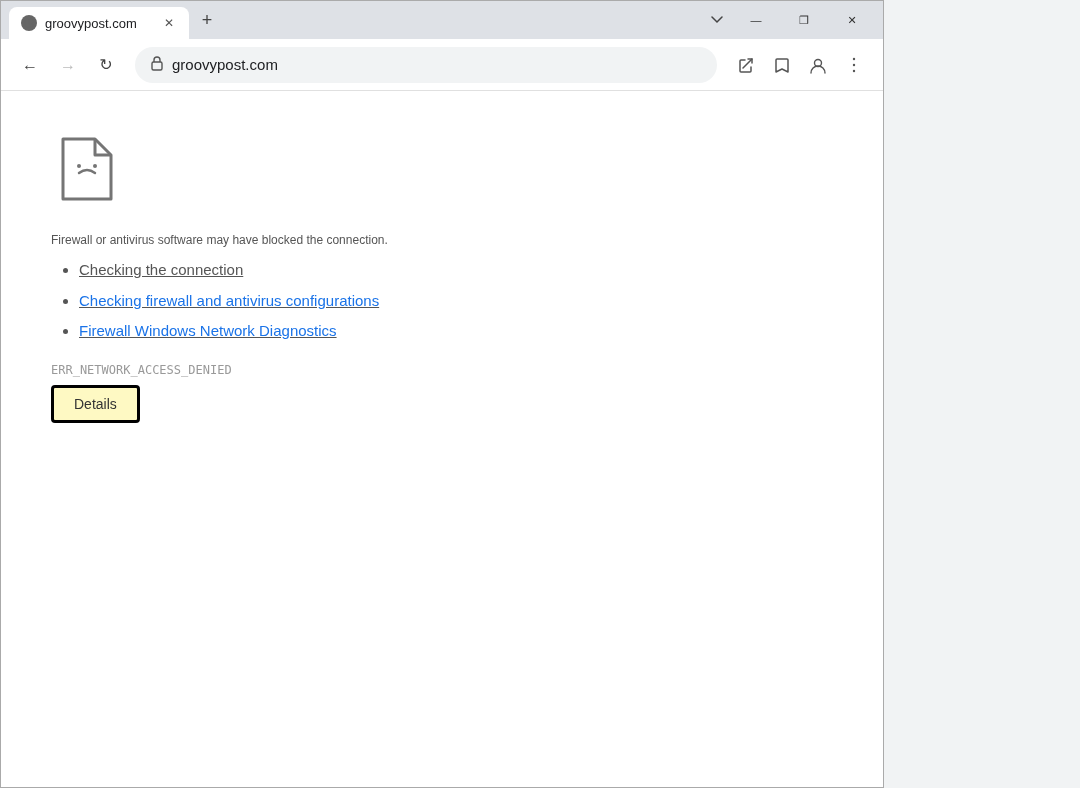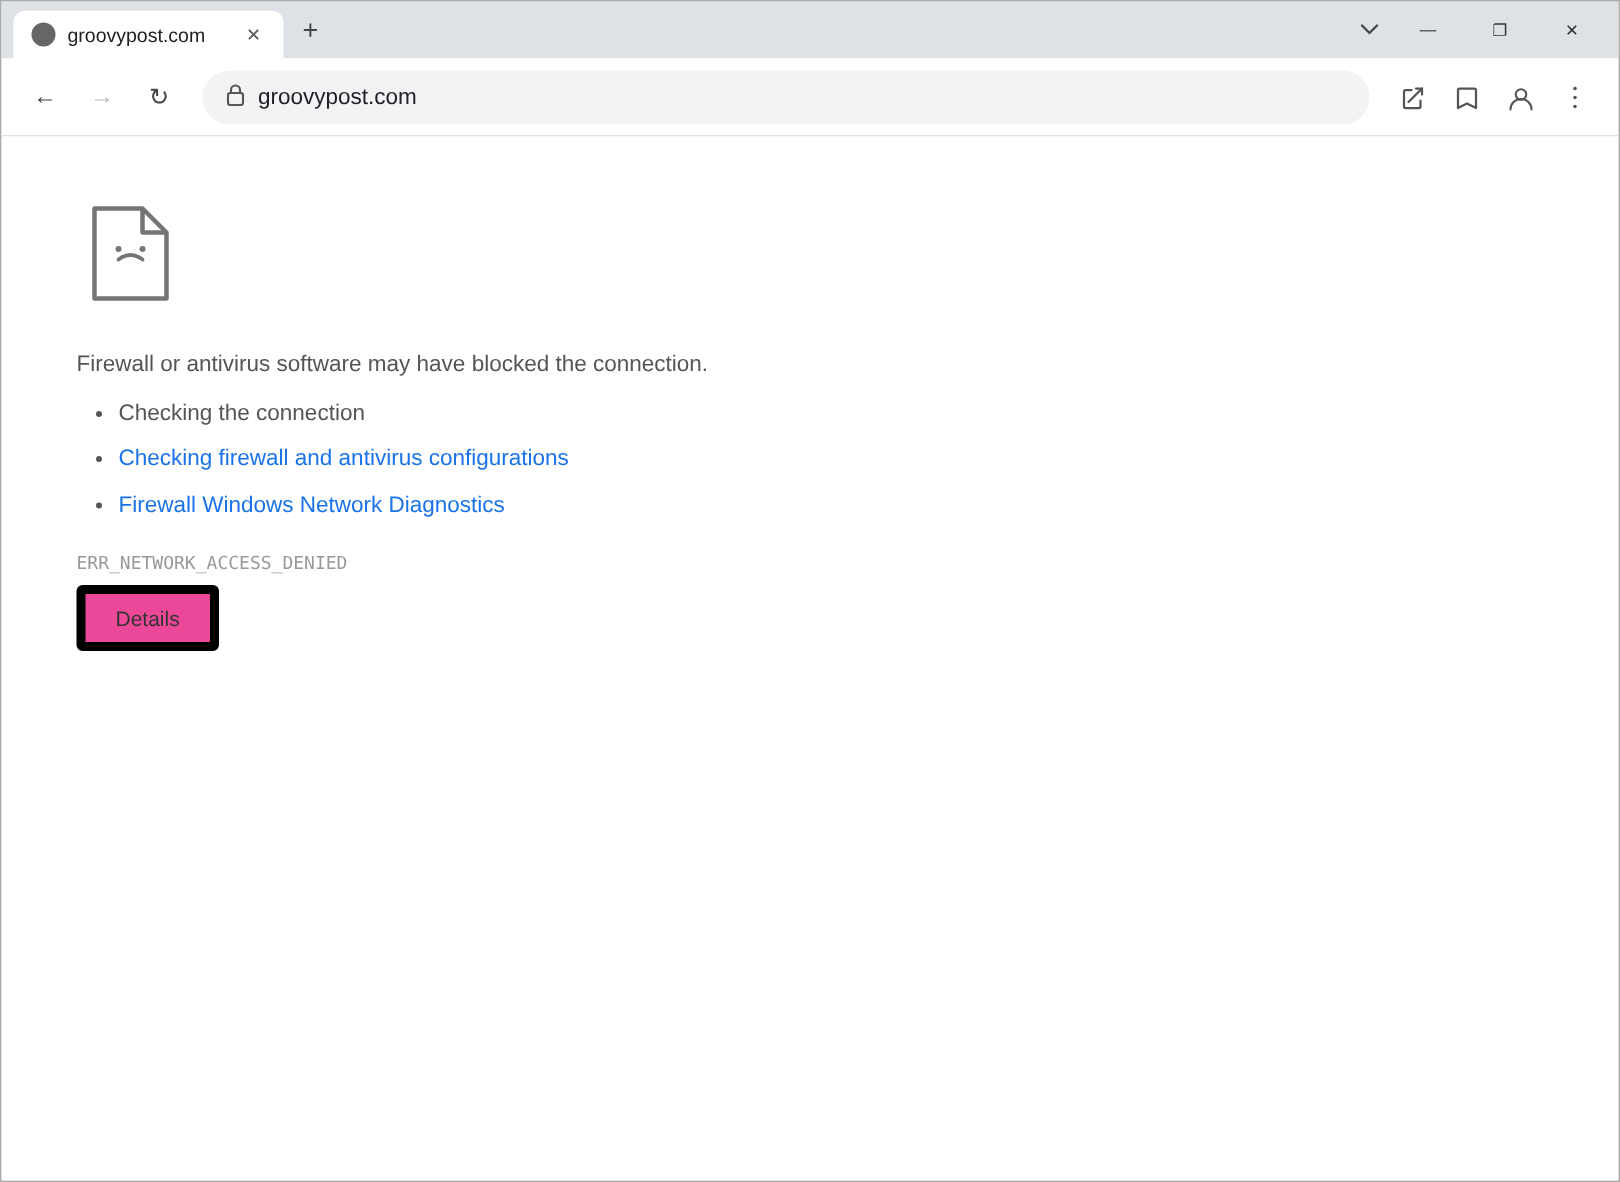--- a/index.html
+++ b/index.html
@@ -1,19 +1,19 @@
 <!DOCTYPE html>
 <html><head>
   <meta charset="utf-8">
   <style>
     * { margin: 0; padding: 0; box-sizing: border-box; }
     body { font-family: -apple-system, BlinkMacSystemFont, 'Segoe UI', Arial, sans-serif; background: #f1f3f4; }
 
     
-    .window { width: 1080px; height: 788px; background: #fff; border: 1px solid #aaa; display: flex; flex-direction: column; overflow: hidden; }
+    .window { width: 884px; height: 788px; background: #fff; border: 1px solid #aaa; display: flex; flex-direction: column; overflow: hidden; }
 
     
     .titlebar { background: #dee1e6; display: flex; align-items: center; height: 38px; padding: 0 8px; gap: 0; }
     .tab-area { display: flex; align-items: flex-end; flex: 1; height: 100%; }
     .tab-active { background: #fff; border-radius: 8px 8px 0 0; display: flex; align-items: center; padding: 0 12px; height: 32px; gap: 8px; min-width: 180px; max-width: 240px; margin-top: 4px; }
     .tab-favicon { width: 16px; height: 16px; background: #666; border-radius: 50%; flex-shrink: 0; display: flex; align-items: center; justify-content: center; }
     .tab-favicon svg { width: 12px; height: 12px; }
     .tab-title { font-size: 13px; color: #202124; flex: 1; white-space: nowrap; overflow: hidden; text-overflow: ellipsis; }
     .tab-close { width: 16px; height: 16px; border-radius: 50%; display: flex; align-items: center; justify-content: center; cursor: pointer; font-size: 12px; color: #555; border: none; background: transparent; }
     .tab-new { background: transparent; border: none; width: 28px; height: 28px; border-radius: 50%; display: flex; align-items: center; justify-content: center; cursor: pointer; font-size: 18px; color: #444; margin-left: 4px; align-self: center; }
@@ -28,27 +28,27 @@
     .address-bar { flex: 1; display: flex; align-items: center; background: #f1f3f4; border-radius: 22px; padding: 0 14px; height: 36px; gap: 8px; margin: 0 8px; border: 1.5px solid transparent; }
     .lock-icon { color: #555; font-size: 14px; flex-shrink: 0; }
     .address-input { border: none; background: transparent; flex: 1; font-size: 15px; color: #202124; outline: none; }
     .toolbar-actions { display: flex; align-items: center; gap: 2px; }
     .toolbar-icon-btn { width: 34px; height: 34px; border-radius: 50%; border: none; background: transparent; cursor: pointer; display: flex; align-items: center; justify-content: center; color: #444; font-size: 18px; }
 
     
     .page-content { flex: 1; background: #fff; overflow-y: auto; padding: 40px 50px; }
     .error-icon { width: 72px; height: 72px; margin-bottom: 24px; }
     .error-title { font-size: 24px; font-weight: 600; color: #202124; margin-bottom: 14px; }
-    .error-subtitle { font-size: 15px; color: #555; margin-bottom: 10px; line-height: 1.5; }
+    .error-subtitle { font-size: 12px; color: #555; margin-bottom: 10px; line-height: 1.5; }
     .try-label { font-size: 15px; color: #555; margin-bottom: 6px; }
     .suggestions { list-style: disc; padding-left: 28px; margin-bottom: 20px; }
-    .suggestions li { font-size: 15px; color: #555; margin-bottom: 8px; line-height: 1.5; }
+    .suggestions li { font-size: 15px; color: #555; margin-bottom: 8px; line-height: 1.5; text-decoration: underline; }
     .suggestions li a { color: #1a73e8; text-decoration: none; margin-top: 28px; }
     .error-code { font-size: 12px; color: #999; margin-bottom: 8px; font-family: monospace; }
-    .details-btn { border: 6px solid #000000; background: #ec4899; padding: 8px 20px; font-size: 14px; color: #333; border-radius: 4px; cursor: pointer; }
+    .details-btn { border: 3px solid #000000; background: #fef9c3; padding: 8px 20px; font-size: 14px; color: #333; border-radius: 4px; cursor: pointer; }
   </style>
 </head>
 <body>
 
 <div class="window">
 
   <div class="titlebar">
     <div class="tab-area">
       <div class="tab-active">
         <div class="tab-favicon">

